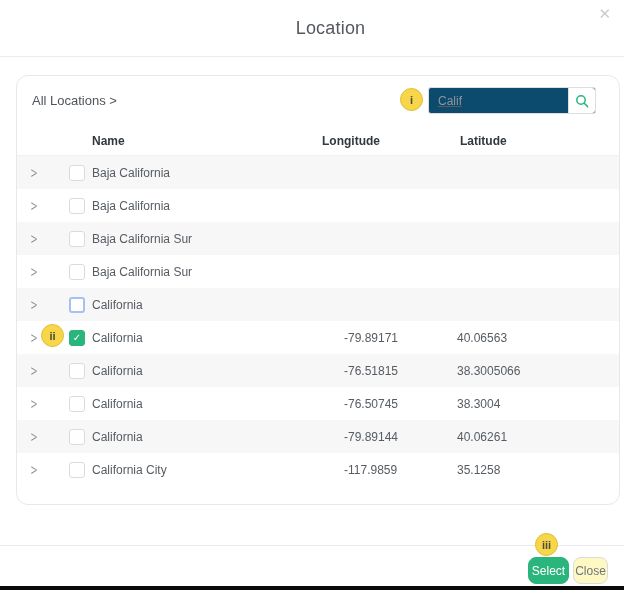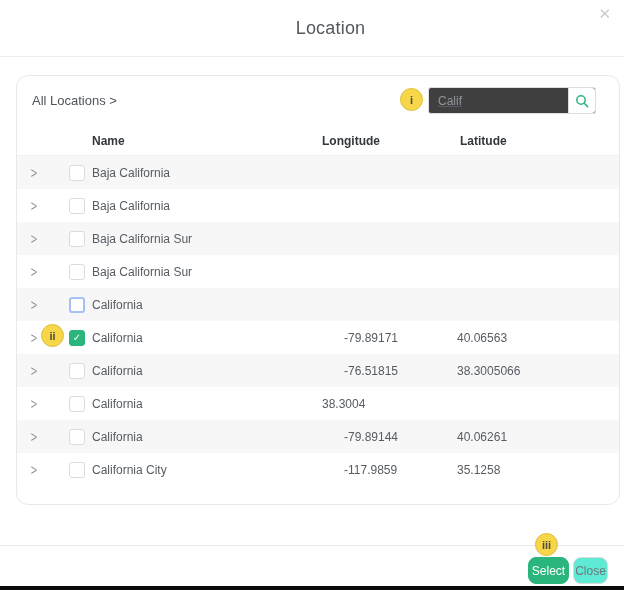--- a/index.html
+++ b/index.html
@@ -38,21 +38,21 @@
   .breadcrumb {
     position: absolute; left: 15px; top: 17px;
     font-size: 13px; color: #4f545a; cursor: pointer;
   }
 
   
   .search-group {
     position: absolute; left: 411px; top: 11px;
     width: 168px; height: 27px;
     border: 1px solid #dcdee0; border-radius: 3px;
-    display: flex; background: #404040; text-decoration: underline;
+    display: flex; background: #0c4a6e; text-decoration: underline;
   }
   .search-input {
     flex: 1; min-width: 0;
     border: none; outline: none;
     padding: 0 9px; font-size: 12px; color: #8f969c;
     font-family: "Liberation Sans", sans-serif;
     background: transparent;
   }
   .search-btn {
     width: 27px; border: none; border-left: 1px solid #dcdee0;
@@ -121,21 +121,21 @@
     border-radius: 8px; font-size: 12px; cursor: pointer;
     font-family: "Liberation Sans", sans-serif;
     display: flex; align-items: center; justify-content: center;
   }
   .btn-select {
     left: 528px; width: 41px;
     background: #2ab57d; border: 1px solid #2ab57d; color: #ffffff;
   }
   .btn-close {
     left: 573px; width: 35px;
-    background: #5eead4; border: 1px solid #d9dbdd; color: #6f767c;
+    background: #fef9c3; border: 1px solid #d9dbdd; color: #6f767c;
   }
 
   .page-bottom-edge {
     position: absolute; left: 0; bottom: 0;
     width: 100%; height: 4px; background: #0a0a0a;
   }
 </style>
 </head>
 <body>
 
@@ -245,20 +245,21 @@
         <div class="c-long">-76.51815</div>
         <div class="c-lat">38.3005066</div>
       </div>
 
       <div class="row">
         <div class="c-chev"><span class="chev">&gt;</span></div>
         <div class="c-check">
             <span class="checkbox"></span>
           </div>
         <div class="c-name">California</div>
+        <div class="c-long">-76.50745</div>
         <div class="c-lat">38.3004</div>
       </div>
 
       <div class="row">
         <div class="c-chev"><span class="chev">&gt;</span></div>
         <div class="c-check">
             <span class="checkbox"></span>
           </div>
         <div class="c-name">California</div>
         <div class="c-long">-79.89144</div>

